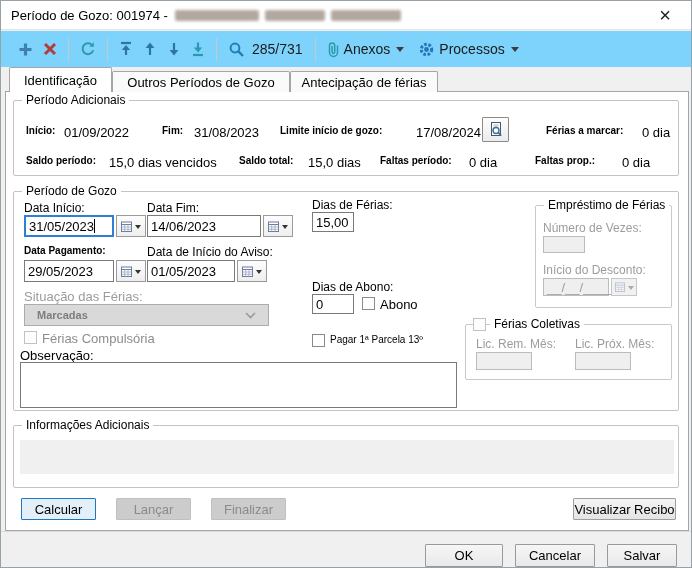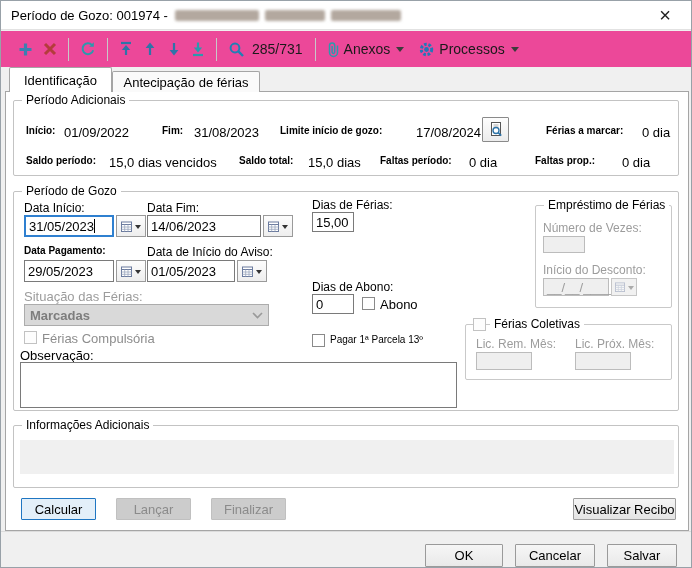--- a/index.html
+++ b/index.html
@@ -9,21 +9,21 @@
     position: relative; width: 692px; height: 568px;
     background: #f0f0f0; border: 1px solid #98a1a8; overflow: hidden;
   }
   
   .titlebar { position:absolute; left:0; top:0; width:100%; height:29px; background:#fff; border-bottom:1px solid #e2e2e2; display:flex; align-items:center; padding:0 10px; }
   .title { font-size:13px; color:#000; white-space:nowrap; }
   .redacted { display:inline-flex; gap:6px; margin-left:7px; filter: blur(1.6px); }
   .redacted i { display:block; height:11px; border-radius:2px; background:#b3a89f; }
   .close-btn { position:absolute; right:14px; top:2px; width:24px; height:24px; display:flex; align-items:center; justify-content:center; font-size:20px; font-weight:300; color:#222; cursor:default; }
   
-  .toolbar { position:absolute; left:0; top:30px; width:100%; height:36px; background:#ec4899; display:flex; align-items:center; padding:0 12px; }
+  .toolbar { position:absolute; left:0; top:30px; width:100%; height:36px; background:#7dd3fc; display:flex; align-items:center; padding:0 12px; }
   .tbtn { display:flex; align-items:center; justify-content:center; height:26px; padding:0 5px;text-align:center; }
   .tsep { width:1px; height:23px; background:#c8c8c8; margin:0 6px; }
   .counter { font-size:14px; color:#1a1a1a; margin:0 6px 0 2px; }
   .tool-label { font-size:14px; color:#1a1a1a; margin:0 4px; }
   .caret-down { width:0; height:0; border:4px solid transparent; border-top:5px solid #3c3c3c; margin:5px 4px 0 2px; }
   
   .tabs { position:absolute; left:8px; top:66px; display:flex; z-index:3; }
   .tab { display:flex; align-items:center; justify-content:center; font-size:13px; border:1px solid #a5a5a5; border-bottom:none; background:#fafafa; border-radius:2px 2px 0 0; }
   .tab.active { height:25px; margin-top:0; background:#fff; z-index:4; }
   .tab.inactive { height:21px; margin-top:4px; z-index:2; }
@@ -37,21 +37,21 @@
   .val { position:absolute; font-size:13px; color:#000; white-space:nowrap; }
   
   .inp { position:absolute; border:1px solid #7a7a7a; background:#fff; font-family:"Liberation Sans",sans-serif; font-size:13px; padding:0 3px; color:#000; display:flex; align-items:center; }
   .inp.focused { border:2px solid #2f80d0; }
   .inp.dis { background:#efefef; border-color:#bcbcbc; color:#9c9c9c; }
   .caret-i { width:1px; height:14px; background:#000; flex:none; }
   .calbtn { position:absolute; width:30px; height:22px; border:1px solid #9a9a9a; background:linear-gradient(#fdfdfd,#eee); display:flex; align-items:center; justify-content:center; gap:3px; }
   .calbtn .arr { width:0; height:0; border:3.5px solid transparent; border-top:4.5px solid #333; margin-top:4px; }
   .calbtn.dis { border-color:#c6c6c6; background:#f1f1f1; }
   .calbtn.dis .arr { border-top-color:#ababab; }
-  .combo { position:absolute; border:1px solid #acacac; background:#d9d9d9; display:flex; align-items:center; padding:0 5px; font-size:13px; font-weight:bold; color:#7d7d7d; }
+  .combo { position:absolute; border:1px solid #acacac; background:#d9d9d9; display:flex; align-items:center; padding:0 12px; font-size:11px; font-weight:bold; color:#7d7d7d; }
   .combo svg { margin-left:auto; }
   .cbx { position:absolute; width:13px; height:13px; border:1px solid #8a8a8a; background:#fff; }
   .cbx.dis { border-color:#c2c2c2; background:#fdfdfd; }
   textarea.obs { position:absolute; border:1px solid #7a7a7a; resize:none; outline:none; font-family:"Liberation Sans",sans-serif; font-size:13px; padding:2px 4px; background:#fff; }
   .gray-panel { position:absolute; background:#f0f0f0; }
   
   .btn { position:absolute; height:22px; display:flex; align-items:center; justify-content:center; font-size:13px; color:#000; background:linear-gradient(#f4f4f4,#e4e4e4); border:1px solid #9e9e9e; border-radius:1px; }
   .btn.primary { background:#e3eff9; border:1px solid #1f76c2; }
   .btn.disb { background:#cccccc; border:1px solid #c0c0c0; color:#8b8b8b; }
   .bottombar { position:absolute; left:0; top:530px; width:100%; height:38px; background:#f0f0f0; border-top:1px solid #dcdcdc; }
@@ -141,20 +141,21 @@
         </svg>
       <span class="tool-label">Processos</span>
       <span class="caret-down"></span>
     </div>
   </div>
 
   <div class="tab-page"></div>
 
   <div class="tabs">
     <div class="tab active" style="width:103px">Identificação</div>
+    <div class="tab inactive" style="width:178px">Outros Períodos de Gozo</div>
     <div class="tab inactive" style="width:148px">Antecipação de férias</div>
   </div>
 
   <div class="group" style="left:12px; top:99px; width:666px; height:76px;">
     <span class="gtitle">Período Adicionais</span>
     <span class="lbl b" style="left:12px; top:24px;">Início:</span>
     <span class="val" style="left:50px; top:24px;">01/09/2022</span>
     <span class="lbl b" style="left:148px; top:24px;">Fim:</span>
     <span class="val" style="left:180px; top:24px;">31/08/2023</span>
     <span class="lbl b" style="left:266px; top:24px;">Limite início de gozo:</span>

